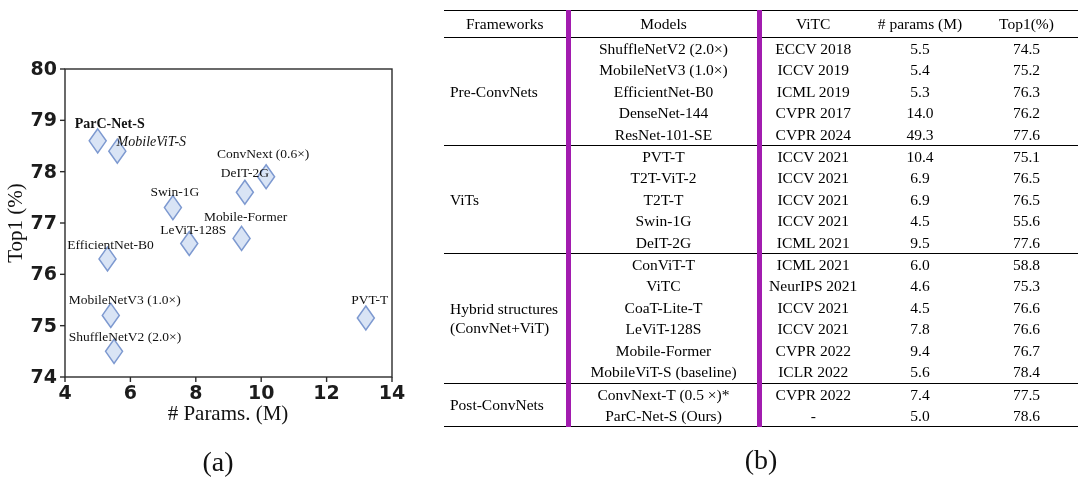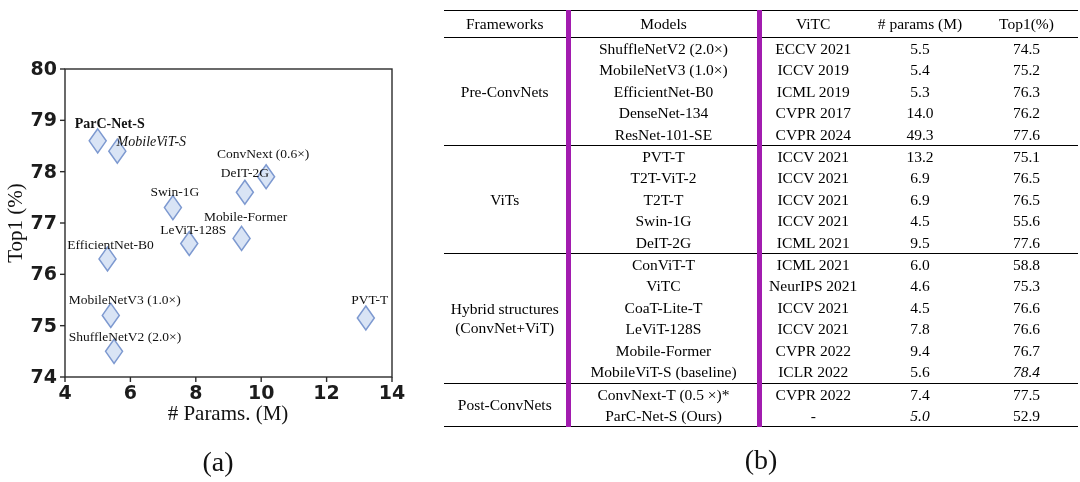--- a/index.html
+++ b/index.html
@@ -53,24 +53,24 @@
     line-height: 21.4px;
     white-space: nowrap;
     overflow: hidden;
     font-weight: normal;
   }
   table.bench thead th { height: 26px; line-height: 26px; border-bottom: 1px solid #000; }
   .v-right { border-right: 5px solid #a21caf; }
   tr.group-start td { border-top: 1px solid #000; }
   .c-center { text-align: center; }
   .c-left { text-align: center; padding-left: 10px; }
-  .frame-cell { text-align: center; vertical-align: middle; line-height: 19px; }
+  .frame-cell { vertical-align: middle; line-height: 19px; }
   .frame-cell div { line-height: 19px; }
   td.bold, span.bold { font-weight: bold; }
-  td.italic, span.italic { font-style: italic; }
+  td.italic, span.italic { }
   .caption-b {
     position: absolute; left: 444px; top: 444px; width: 634px;
     text-align: center;
     font-family: "Liberation Serif", "DejaVu Serif", serif;
     font-size: 28px; color: #111;
   }
 </style>
 </head>
 <body>
 
@@ -155,55 +155,55 @@
         <th class="c-center"># params (M)</th>
         <th class="c-center">Top1(%)</th>
       </tr>
     </thead>
     <tbody id="table-body">
         <tr class="group-start">
           <td rowspan="5" class="frame-cell v-right">
             <div>Pre-ConvNets</div>
           </td>
           <td class="c-left v-right">ShuffleNetV2 (2.0×)</td>
-          <td class="c-left">ECCV 2021</td>
+          <td class="c-left">ECCV 2018</td>
           <td class="c-center">5.5</td>
           <td class="c-center">74.5</td>
         </tr>
         <tr>
           <td class="c-left v-right">MobileNetV3 (1.0×)</td>
           <td class="c-left">ICCV 2019</td>
           <td class="c-center">5.4</td>
           <td class="c-center">75.2</td>
         </tr>
         <tr>
           <td class="c-left v-right">EfficientNet-B0</td>
           <td class="c-left">ICML 2019</td>
           <td class="c-center">5.3</td>
           <td class="c-center">76.3</td>
         </tr>
         <tr>
-          <td class="c-left v-right">DenseNet-134</td>
+          <td class="c-left v-right">DenseNet-144</td>
           <td class="c-left">CVPR 2017</td>
           <td class="c-center">14.0</td>
           <td class="c-center">76.2</td>
         </tr>
         <tr>
           <td class="c-left v-right">ResNet-101-SE</td>
           <td class="c-left">CVPR 2024</td>
           <td class="c-center">49.3</td>
           <td class="c-center">77.6</td>
         </tr>
         <tr class="group-start">
           <td rowspan="5" class="frame-cell v-right">
             <div>ViTs</div>
           </td>
           <td class="c-left v-right">PVT-T</td>
           <td class="c-left">ICCV 2021</td>
-          <td class="c-center">13.2</td>
+          <td class="c-center">10.4</td>
           <td class="c-center">75.1</td>
         </tr>
         <tr>
           <td class="c-left v-right">T2T-ViT-2</td>
           <td class="c-left">ICCV 2021</td>
           <td class="c-center">6.9</td>
           <td class="c-center">76.5</td>
         </tr>
         <tr>
           <td class="c-left v-right">T2T-T</td>
@@ -269,19 +269,19 @@
           </td>
           <td class="c-left v-right">ConvNext-T (0.5 ×)*</td>
           <td class="c-left">CVPR 2022</td>
           <td class="c-center">7.4</td>
           <td class="c-center">77.5</td>
         </tr>
         <tr>
           <td class="c-left v-right">ParC-Net-S  (Ours)</td>
           <td class="c-center">-</td>
           <td class="c-center italic">5.0</td>
-          <td class="c-center bold">52.9</td>
+          <td class="c-center bold">78.6</td>
         </tr>
       </tbody>
   </table>
 
   <div class="caption-b">(b)</div>
 </div>
 
 </body></html>

